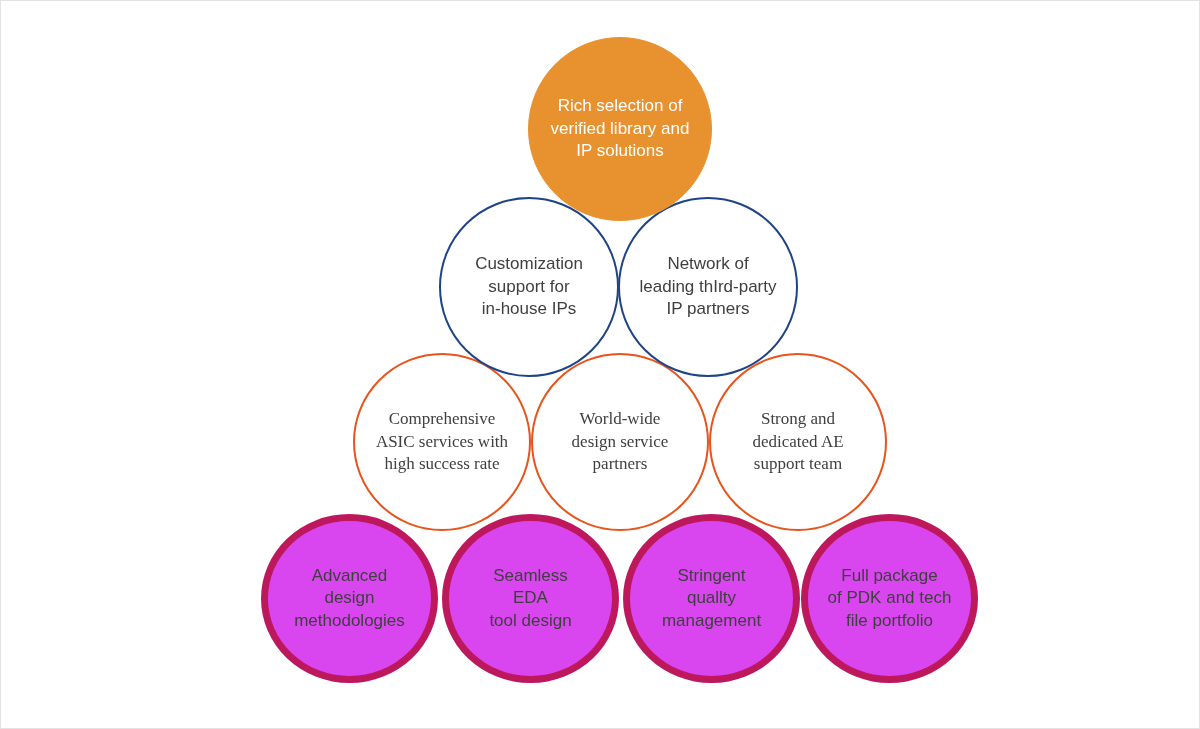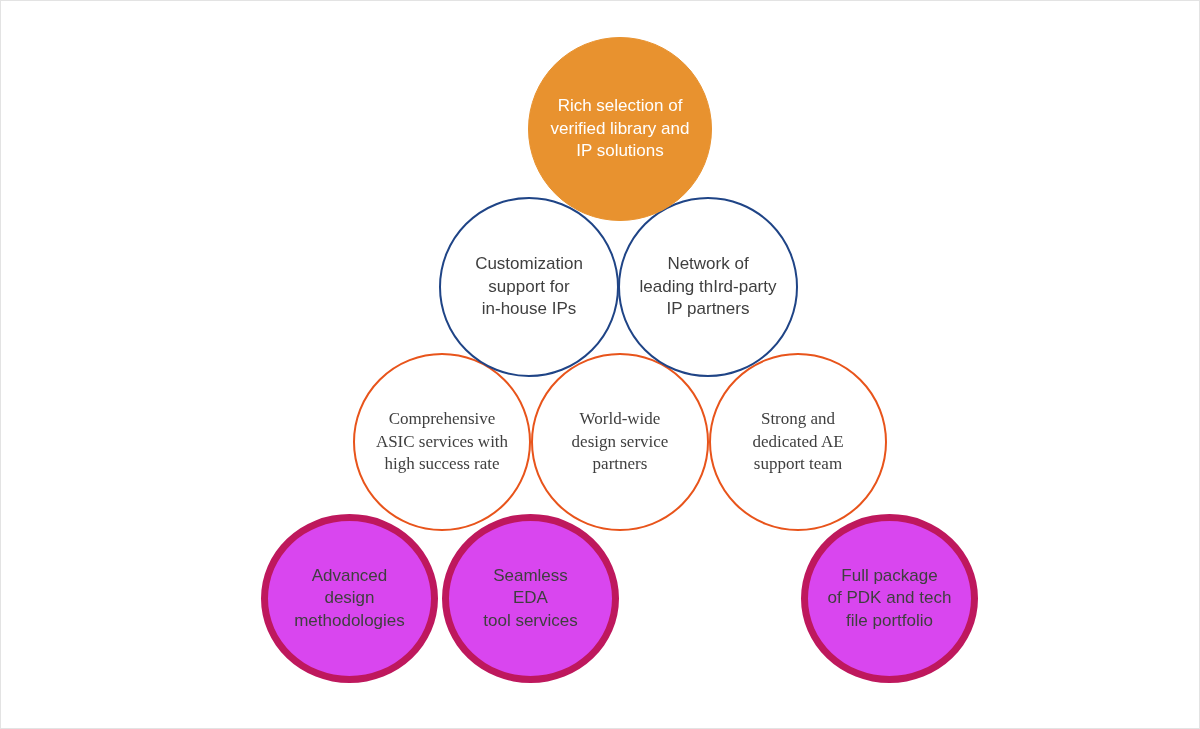--- a/index.html
+++ b/index.html
@@ -81,21 +81,26 @@
 <div id="canvas">
 
   <div class="circle tier-gray" style="left:260px; top:513px; width:177px; height:169px;">
     <span class="label">Advanced
 design
 methodologies</span>
   </div>
   <div class="circle tier-gray" style="left:441px; top:513px; width:177px; height:169px;">
     <span class="label">Seamless
 EDA
-tool services</span>
+tool design</span>
+  </div>
+  <div class="circle tier-gray" style="left:622px; top:513px; width:177px; height:169px;">
+    <span class="label">Stringent
+quallty
+management</span>
   </div>
   <div class="circle tier-gray" style="left:800px; top:513px; width:177px; height:169px;">
     <span class="label">Full package
 of PDK and tech
 file portfolio</span>
   </div>
 
   <div class="circle tier-orange" style="left:352px; top:352px; width:178px; height:178px;">
     <span class="label">Comprehensive
 ASIC services with

